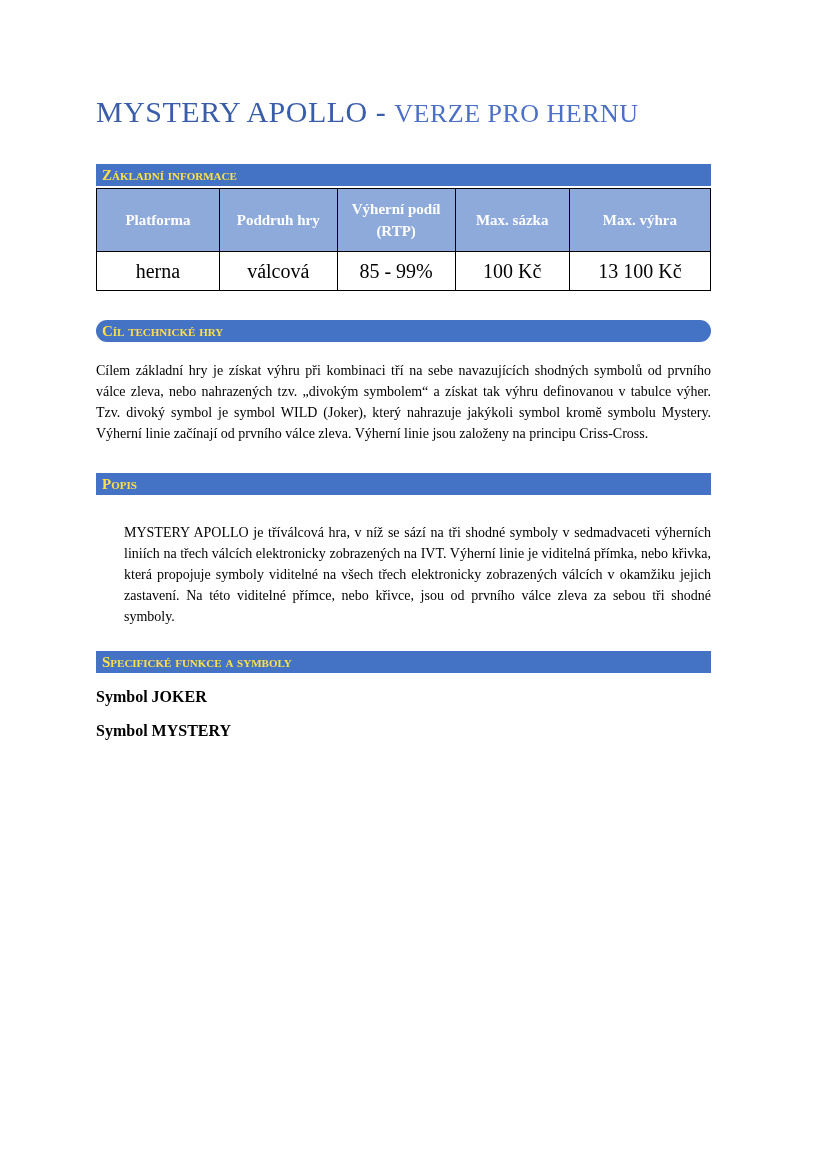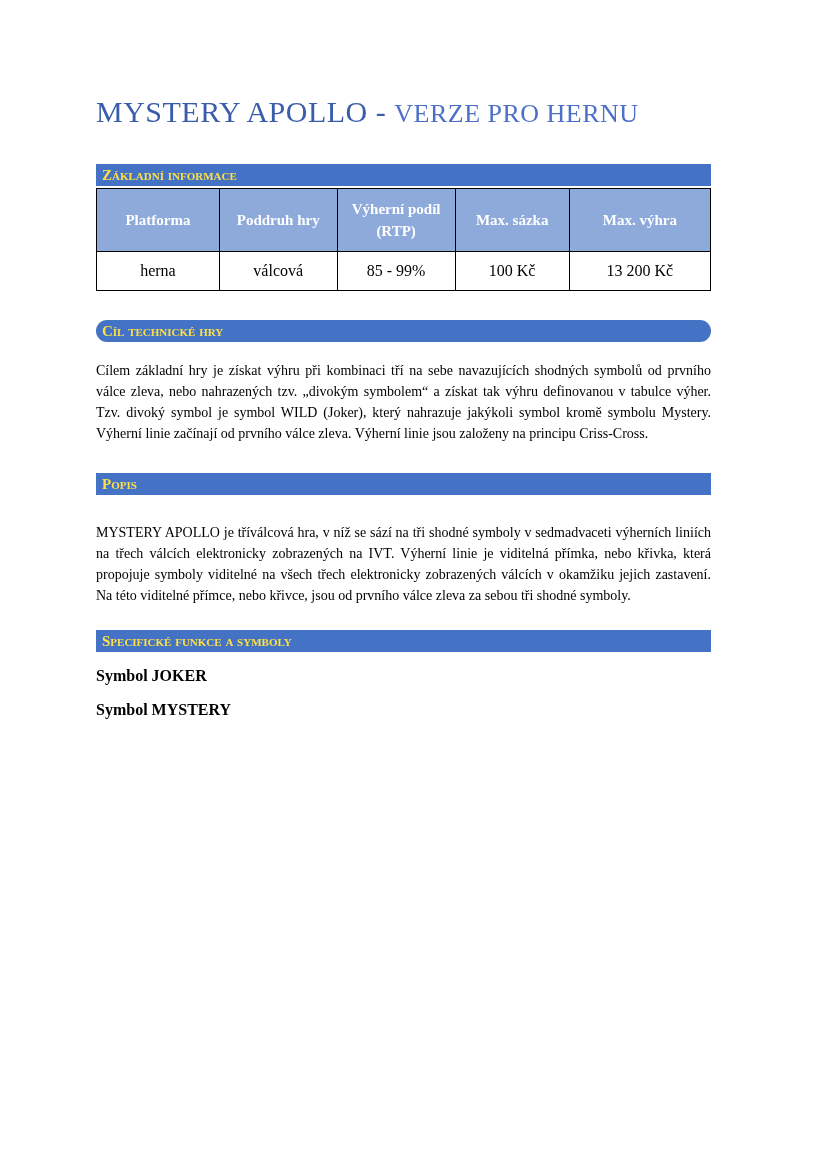--- a/index.html
+++ b/index.html
@@ -69,30 +69,30 @@
   table.info-table th {
     background: #8eaadb;
     color: #ffffff;
     font-weight: bold;
     font-size: 15px;
     line-height: 22px;
     height: 63px;
   }
   table.info-table td {
     background: #ffffff;
-    font-size: 16px;
+    font-size: 20px;
     height: 39px;
   }
   .body-par {
     margin: 18px 0 0 0;
     font-size: 14px;
     line-height: 21px;
     text-align: justify;
   }
-  .body-par.popis-par { margin-top: 27px; }
+  .body-par.popis-par { margin-top: 27px; margin-left: 28px; }
   .body-par.joker-par { margin-top: 14px; }
   .sub-heading {
     margin: 13px 0 0 0;
     font-size: 16px;
     font-weight: bold;
     line-height: 21px;
   }
   .small-par {
     margin: 16px 0 0 0;
     font-size: 12.5px;
@@ -125,21 +125,21 @@
         <th>Max. sázka</th>
         <th>Max. výhra</th>
       </tr>
     </thead>
     <tbody>
       <tr>
         <td>herna</td>
         <td>válcová</td>
         <td>85 - 99%</td>
         <td>100 Kč</td>
-        <td>13 200 Kč</td>
+        <td>13 100 Kč</td>
       </tr>
     </tbody>
   </table>
 
   <div class="section-bar cil">Cíl technické hry</div>
 
   <p class="body-par">Cílem základní hry je získat výhru při kombinaci tří na sebe navazujících shodných symbolů od prvního válce zleva, nebo nahrazených tzv. „divokým symbolem“ a získat tak výhru definovanou v tabulce výher. Tzv. divoký symbol je symbol WILD (Joker), který nahrazuje jakýkoli symbol kromě symbolu Mystery. Výherní linie začínají od prvního válce zleva. Výherní linie jsou založeny na principu Criss-Cross.</p>
 
   <div class="section-bar popis">Popis</div>
 

